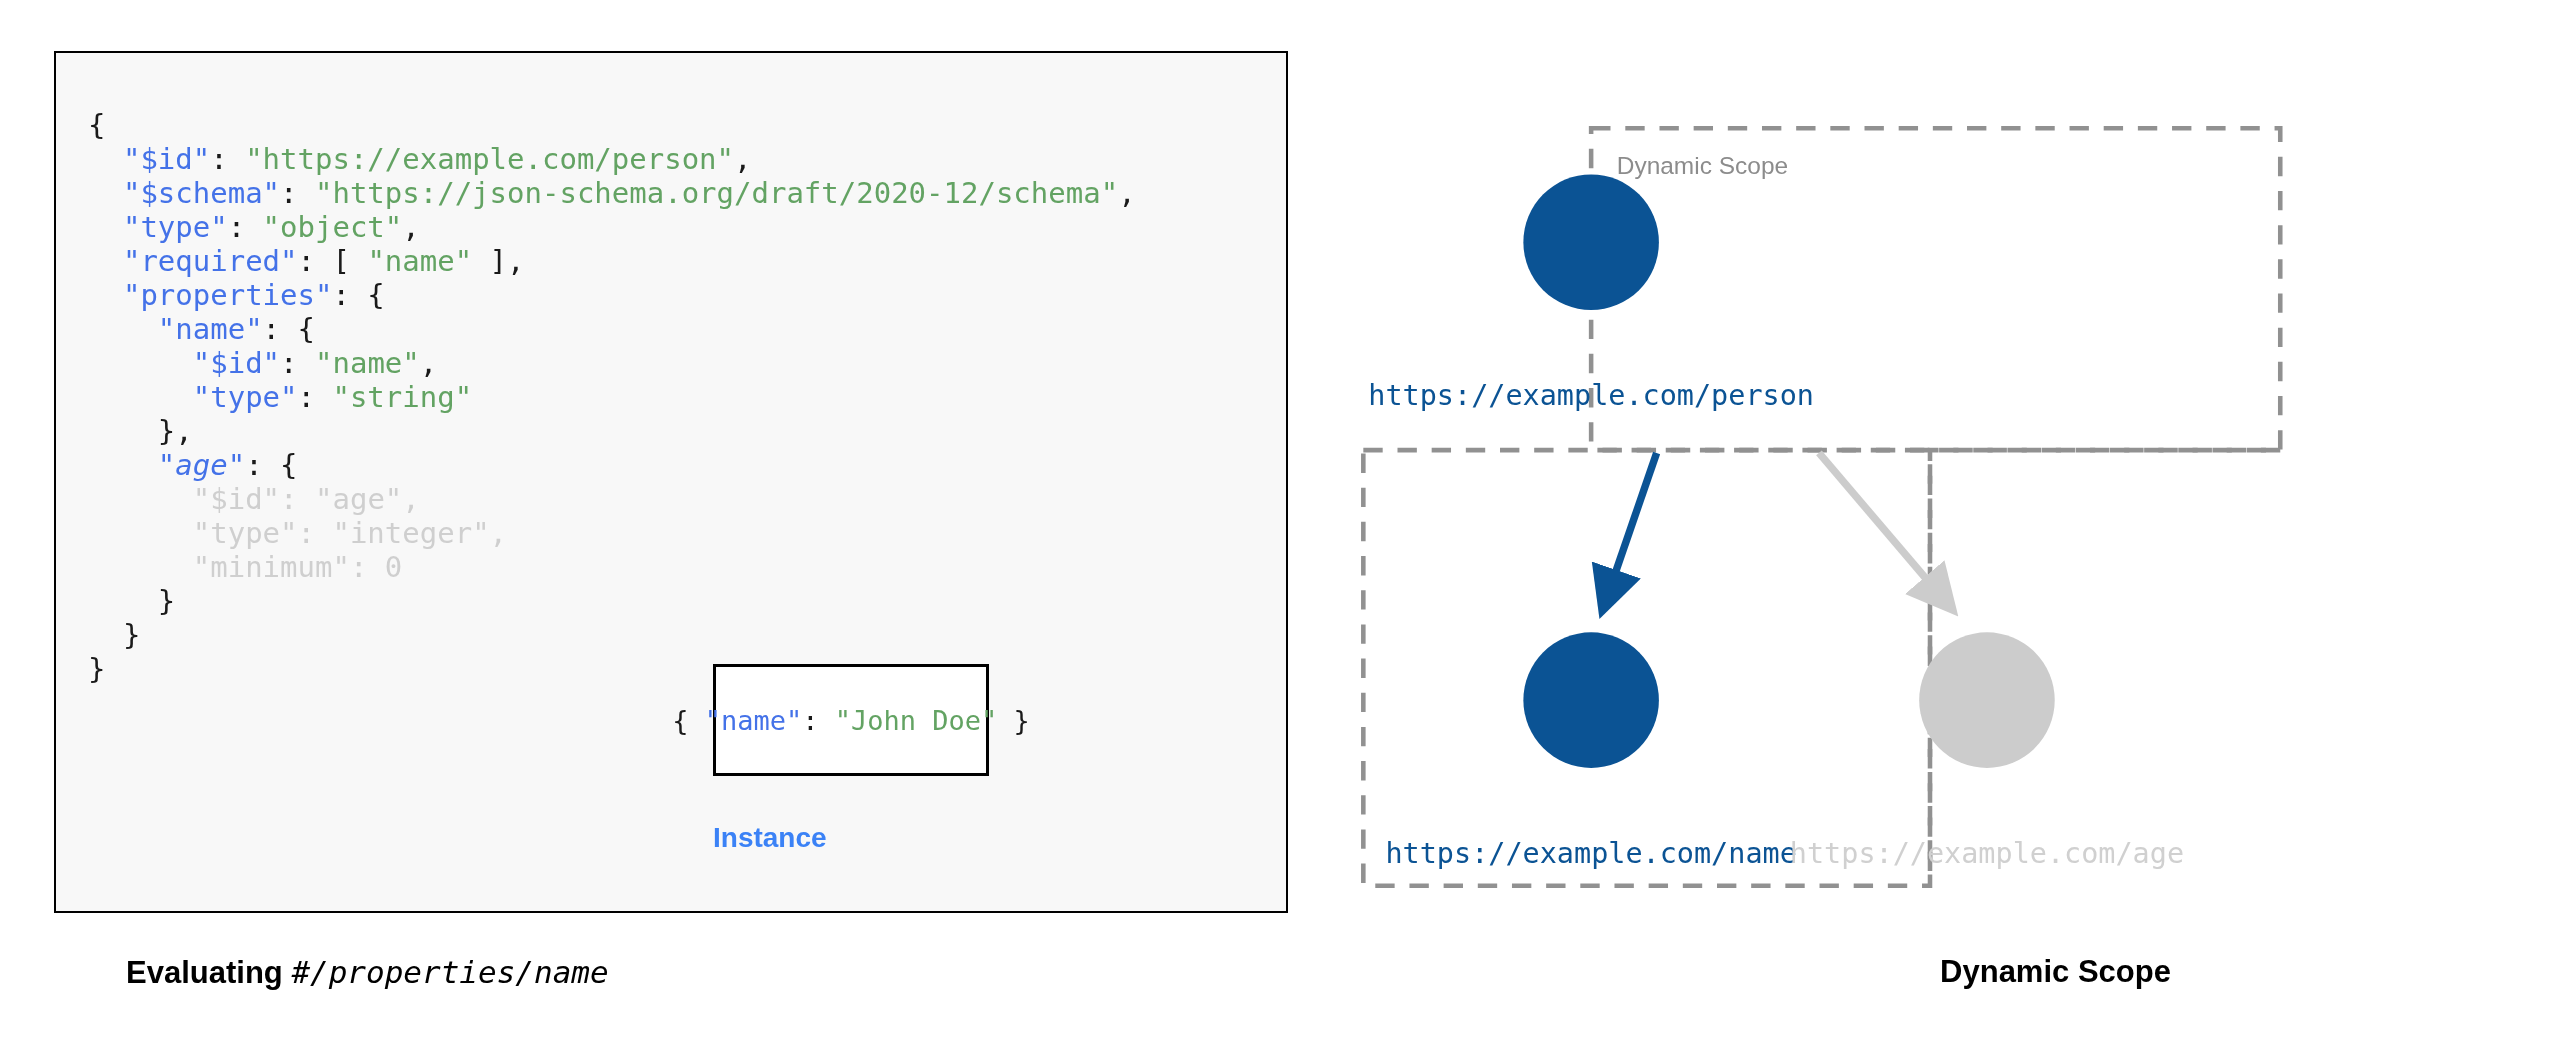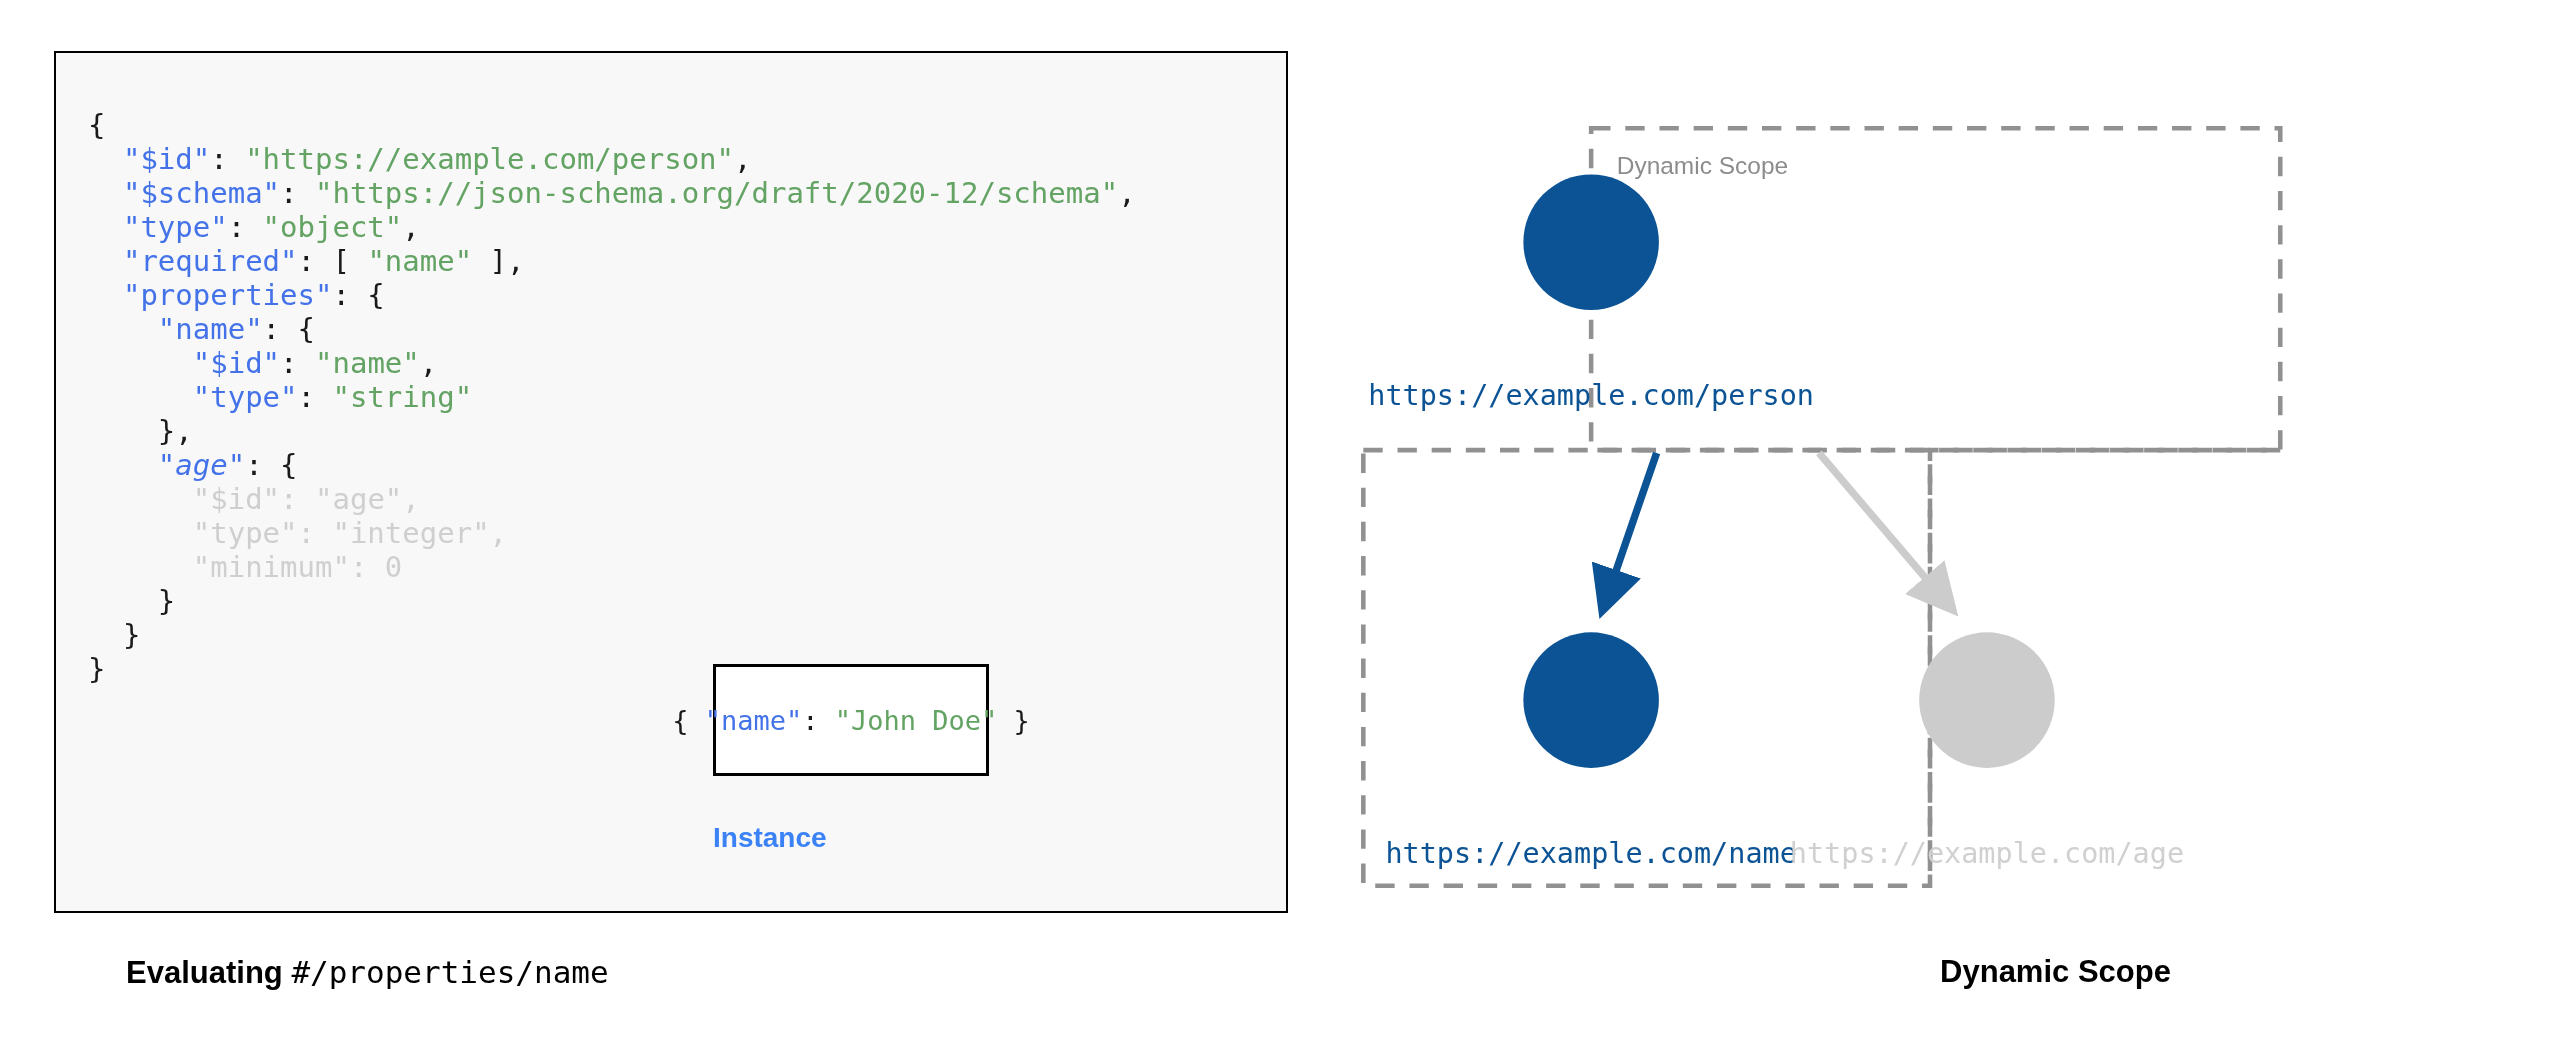--- a/index.html
+++ b/index.html
@@ -42,21 +42,21 @@
     text-align:left;font-size:28px;font-weight:bold;color:#3b82f6;margin-top:28px;
   }
 
   
   #left-caption{
     position:absolute;left:126px;top:954px;
     font-size:31px;font-weight:bold;color:#000000;white-space:pre;
   }
   #left-caption .mono{
     font-family:"DejaVu Sans Mono","Liberation Mono",monospace;
-    font-weight:normal;font-size:31px;
+    font-style:italic;font-weight:normal;font-size:31px;
   }
 
   
   #diagram{position:absolute;left:1332px;top:57px;width:1196px;height:940px;}
   #diagram svg{position:absolute;left:0;top:0;}
 
   .scope-label{
     font-family:"Liberation Sans",sans-serif;font-size:43px;fill:#8c8c8c;
   }
   .node-label{

